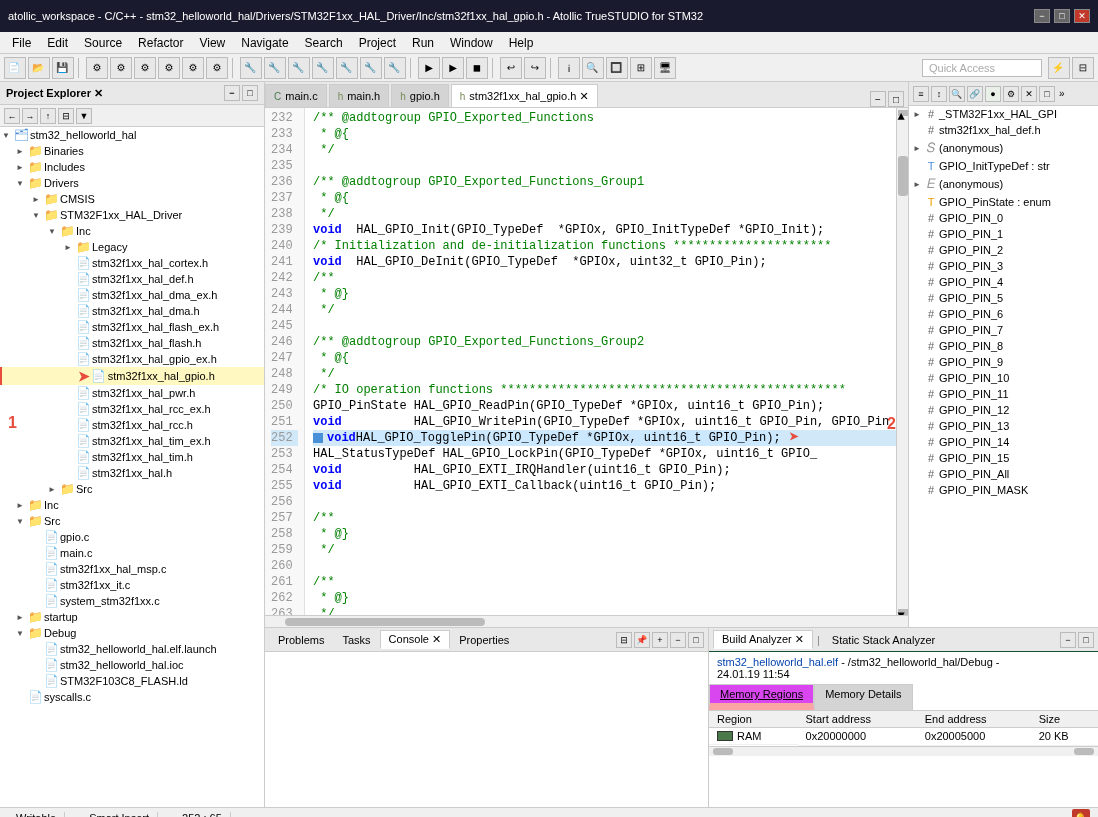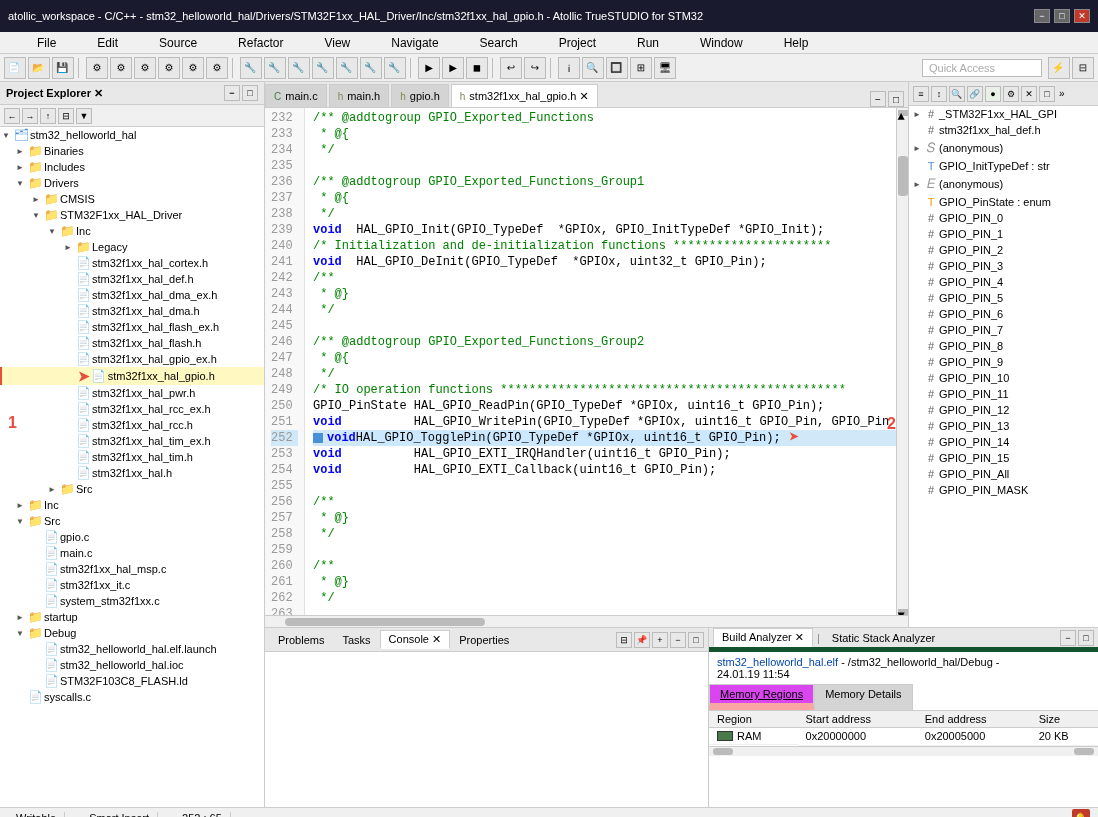--- a/index.html
+++ b/index.html
@@ -5,21 +5,21 @@
     * { box-sizing: border-box; margin: 0; padding: 0; }
     body { font-family: 'Segoe UI', Arial, sans-serif; font-size: 12px; background: #f0f0f0; overflow: hidden; width: 1098px; height: 817px; }
     
     
     #titlebar { background: #1a1a2e; color: #fff; height: 32px; display: flex; align-items: center; padding: 0 8px; font-size: 11px; justify-content: space-between; }
     #titlebar .win-controls { display: flex; gap: 4px; }
     #titlebar .win-btn { width: 16px; height: 14px; background: #666; border: 1px solid #888; cursor: pointer; font-size: 9px; display: flex; align-items: center; justify-content: center; color: #fff; }
     
     
     #menubar { background: #f0f0f0; height: 22px; display: flex; align-items: center; border-bottom: 1px solid #ccc; padding: 0 4px; }
-    .menu-item { padding: 2px 8px; cursor: pointer; font-size: 12px; margin-left: 25px; }
+    .menu-item { padding: 2px 8px; cursor: pointer; font-size: 12px; }
     
     
     #toolbar { background: #f0f0f0; height: 28px; border-bottom: 1px solid #ccc; display: flex; align-items: center; padding: 0 4px; gap: 2px; }
     .tb-btn { width: 22px; height: 22px; background: #e8e8e8; border: 1px solid #bbb; cursor: pointer; display: flex; align-items: center; justify-content: center; font-size: 10px; }
     .tb-sep { width: 4px; height: 20px; border-left: 1px solid #bbb; margin: 0 2px; }
     .quick-access-box { margin-left: auto; background: #fff; border: 1px solid #bbb; padding: 2px 6px; width: 120px; font-size: 11px; display: flex; align-items: center; }
     
     
     #main { display: flex; height: calc(817px - 22px - 22px - 28px - 20px); }
     
@@ -72,21 +72,21 @@
     
     #bottom-area { display: flex; height: 180px; border-top: 1px solid #ccc; }
     #console-panel { flex: 1; background: #fff; display: flex; flex-direction: column; overflow: hidden; }
     #console-tabs { background: #e8e8e8; border-bottom: 1px solid #ccc; display: flex; align-items: center; height: 24px; padding: 0 4px; }
     .console-tab { padding: 2px 8px; font-size: 11px; cursor: pointer; border: 1px solid transparent; }
     .console-tab.active { background: #fff; border: 1px solid #ccc; border-bottom: 1px solid #fff; }
     #console-content { flex: 1; padding: 8px; font-size: 11px; color: #666; overflow: auto; }
     #console-toolbar { display: flex; align-items: center; margin-left: auto; gap: 2px; }
     
     #build-analyzer { width: 390px; background: #fff; border-left: 1px solid #ccc; display: flex; flex-direction: column; overflow: hidden; }
-    #build-tabs { background: #e8e8e8; border-bottom: 5px solid #14532d; display: flex; align-items: center; height: 24px; padding: 0 4px; justify-content: space-between; }
+    #build-tabs { background: #e8e8e8; border-bottom: 1px solid #14532d; display: flex; align-items: center; height: 24px; padding: 0 4px; justify-content: space-between; }
     .build-tab { padding: 2px 8px; font-size: 11px; cursor: pointer; }
     .build-tab.active { background: #fff; border: 1px solid #ccc; border-bottom: 1px solid #fff; }
     #build-header { padding: 4px 8px; font-size: 11px; }
     #build-header a { color: #0645ad; text-decoration: none; }
     #memory-tabs { display: flex; border-bottom: 1px solid #ccc; }
     .mem-tab { padding: 3px 10px; font-size: 11px; cursor: pointer; border: 1px solid #ccc; border-bottom: none; background: #d4d4d4; }
     .mem-tab.active { background: #d946ef; border-bottom: 7px solid #fca5a5; text-decoration: underline; }
     #memory-table { width: 100%; font-size: 11px; border-collapse: collapse; }
     #memory-table th { background: #f0f0f0; border-bottom: 1px solid #ccc; padding: 2px 8px; text-align: left; font-weight: normal; }
     #memory-table td { padding: 2px 8px; border-bottom: 1px solid #f0f0f0; }
@@ -546,20 +546,21 @@
             <div class="code-line"><span class="comment"> * @}</span></div>
             <div class="code-line"><span class="comment"> */</span></div>
             <div class="code-line"> </div>
             <div class="code-line"><span class="comment">/** @addtogroup GPIO_Exported_Functions_Group2</span></div>
             <div class="code-line"><span class="comment"> * @{</span></div>
             <div class="code-line"><span class="comment"> */</span></div>
             <div class="code-line"><span class="comment">/* IO operation functions ************************************************</span></div>
             <div class="code-line">GPIO_PinState HAL_GPIO_ReadPin(GPIO_TypeDef *GPIOx, uint16_t GPIO_Pin);</div>
             <div class="code-line"><span class="keyword">void</span>          HAL_GPIO_WritePin(GPIO_TypeDef *GPIOx, uint16_t GPIO_Pin, GPIO_Pin</div>
             <div class="code-line selected-line" style="background:#d0e8f8;display:flex;align-items:center;"><span style="display:inline-block;width:10px;height:10px;background:#4a90d9;margin-right:4px;"></span><span class="keyword">void</span>          <span style="background:#cce8ff;display:inline;">HAL_GPIO_TogglePin(GPIO_TypeDef *GPIOx, uint16_t GPIO_Pin);</span><span style="color:#e74c3c;font-size:18px;font-weight:bold;margin-left:8px;">➤</span></div>
+            <div class="code-line">HAL_StatusTypeDef HAL_GPIO_LockPin(GPIO_TypeDef *GPIOx, uint16_t GPIO_</div>
             <div class="code-line"><span class="keyword">void</span>          HAL_GPIO_EXTI_IRQHandler(uint16_t GPIO_Pin);</div>
             <div class="code-line"><span class="keyword">void</span>          HAL_GPIO_EXTI_Callback(uint16_t GPIO_Pin);</div>
             <div class="code-line"> </div>
             <div class="code-line"><span class="comment">/**</span></div>
             <div class="code-line"><span class="comment"> * @}</span></div>
             <div class="code-line"><span class="comment"> */</span></div>
             <div class="code-line"> </div>
             <div class="code-line"><span class="comment">/**</span></div>
             <div class="code-line"><span class="comment"> * @}</span></div>
             <div class="code-line"><span class="comment"> */</span></div>

